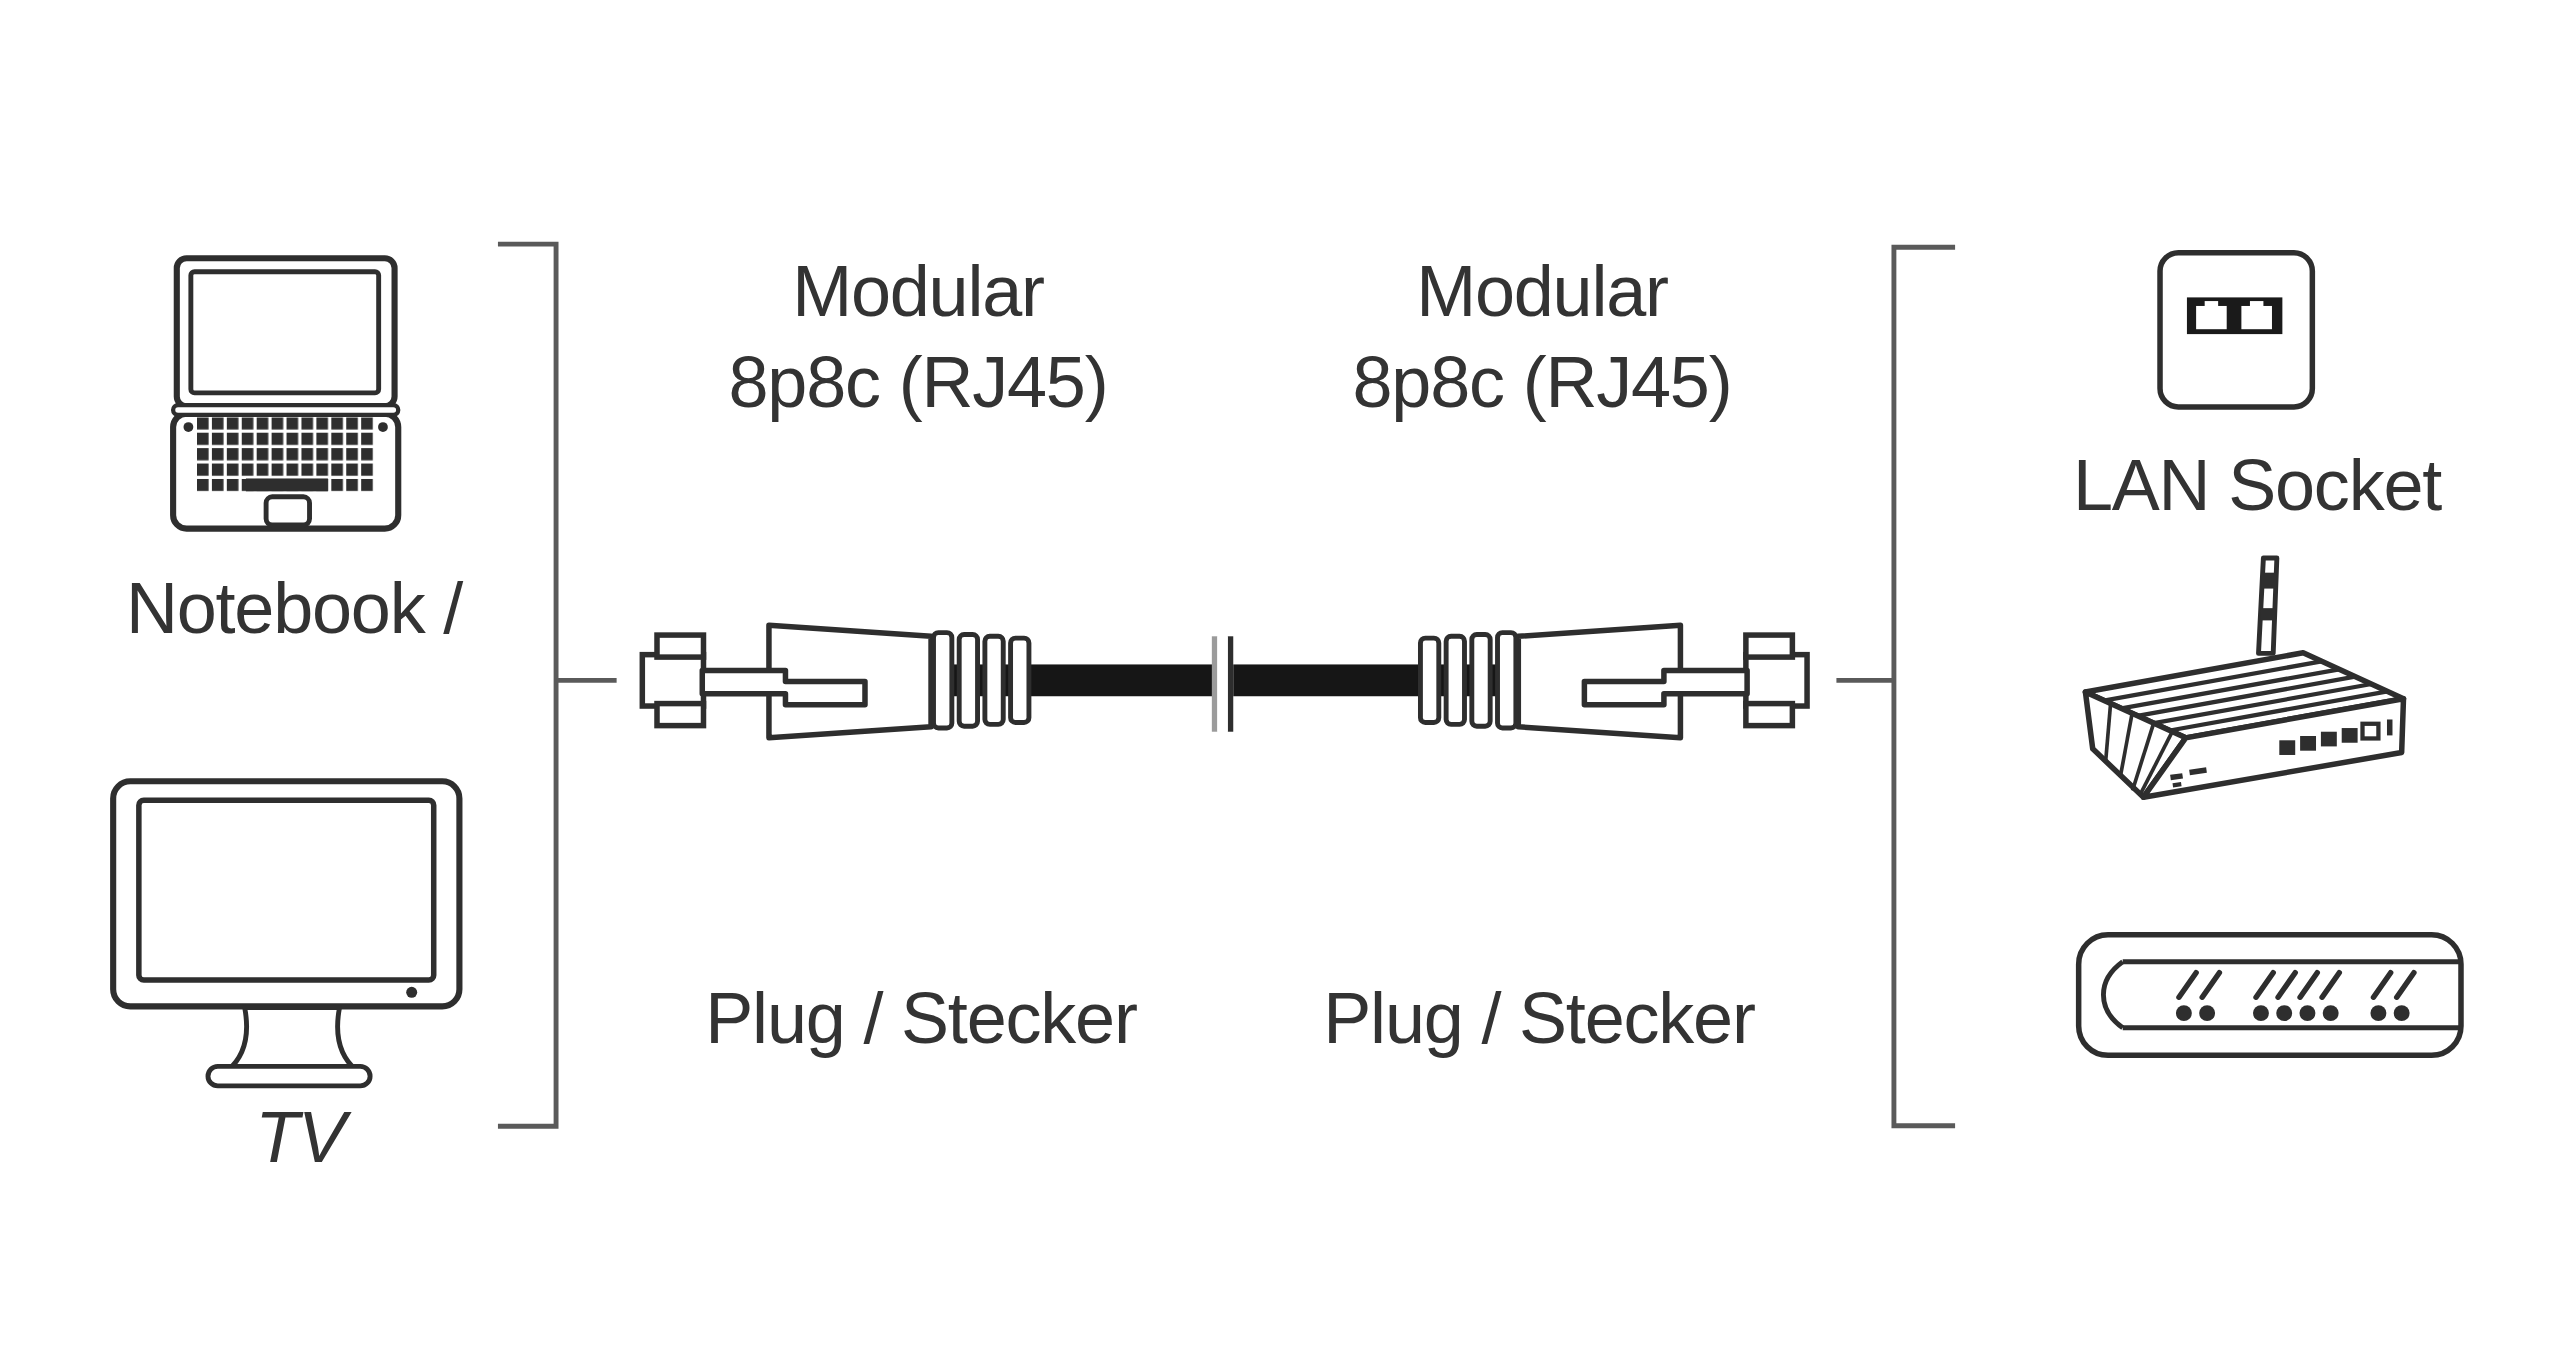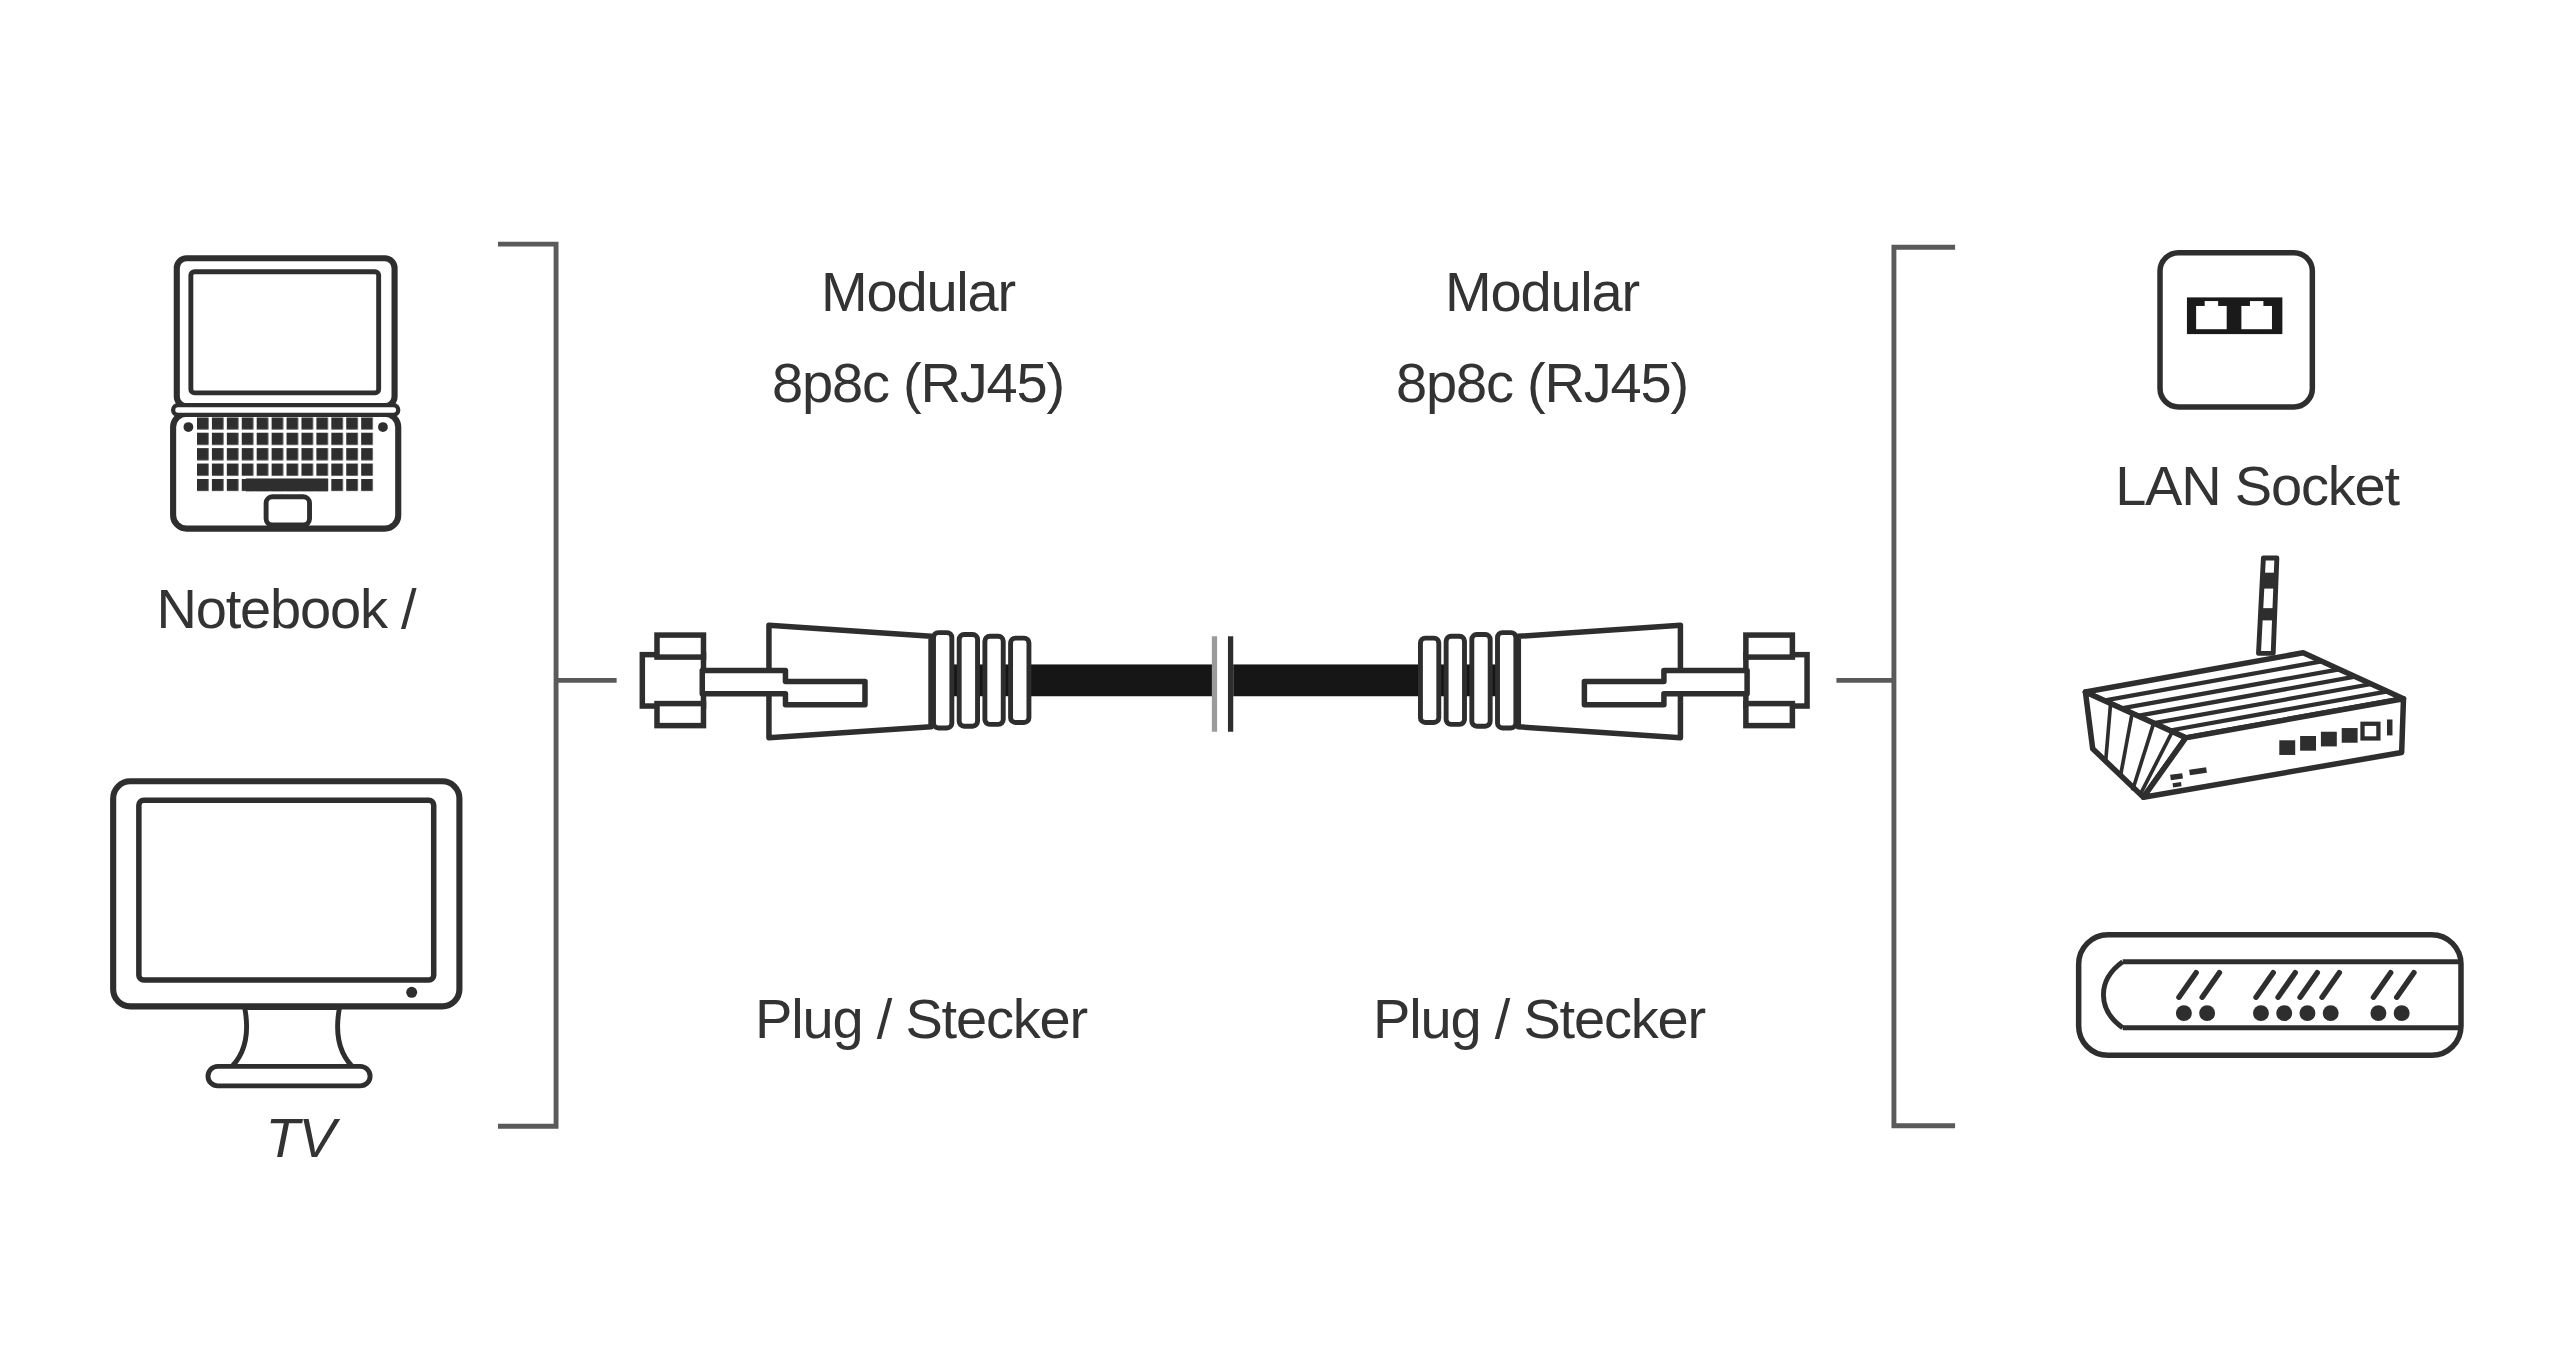--- a/index.html
+++ b/index.html
@@ -8,21 +8,21 @@
     width:2576px;
     height:1346px;
     background:#ffffff;
     overflow:hidden;
     font-family:"Liberation Sans","DejaVu Sans",sans-serif;
   }
   .art{position:absolute;left:0;top:0;}
   .label{
     position:absolute;
     transform:translate(-50%,-50%);
-    font-size:56px;
+    font-size:72px;
     font-weight:400;
     line-height:1.05;
     letter-spacing:-1.2px;
     color:#333333;
     white-space:nowrap;
     text-align:center;
   }
 </style>
 </head>
 <body>
@@ -174,21 +174,21 @@
         <circle cx="3696" cy="1656" r="13"></circle>
           <circle cx="3734" cy="1656" r="13"></circle>
         <circle cx="3772" cy="1656" r="13"></circle>
           <circle cx="3810" cy="1656" r="13"></circle>
         <circle cx="3888" cy="1656" r="13"></circle>
           <circle cx="3926" cy="1656" r="13"></circle>
       </g>
     </g>
   </svg>
 
-  <div class="label" style="left:286px;top:609px;">Notebook /</div>
+  <div class="label" style="left:294px;top:609px;">Notebook /</div>
   <div class="label" style="left:300px;top:1138px;font-style:italic;">TV</div>
 
   <div class="label" style="left:918px;top:292px;">Modular</div>
   <div class="label" style="left:918px;top:383px;">8p8c (RJ45)</div>
   <div class="label" style="left:1542px;top:292px;">Modular</div>
   <div class="label" style="left:1542px;top:383px;">8p8c (RJ45)</div>
 
   <div class="label" style="left:921px;top:1019px;">Plug / Stecker</div>
   <div class="label" style="left:1539px;top:1019px;">Plug / Stecker</div>
 

